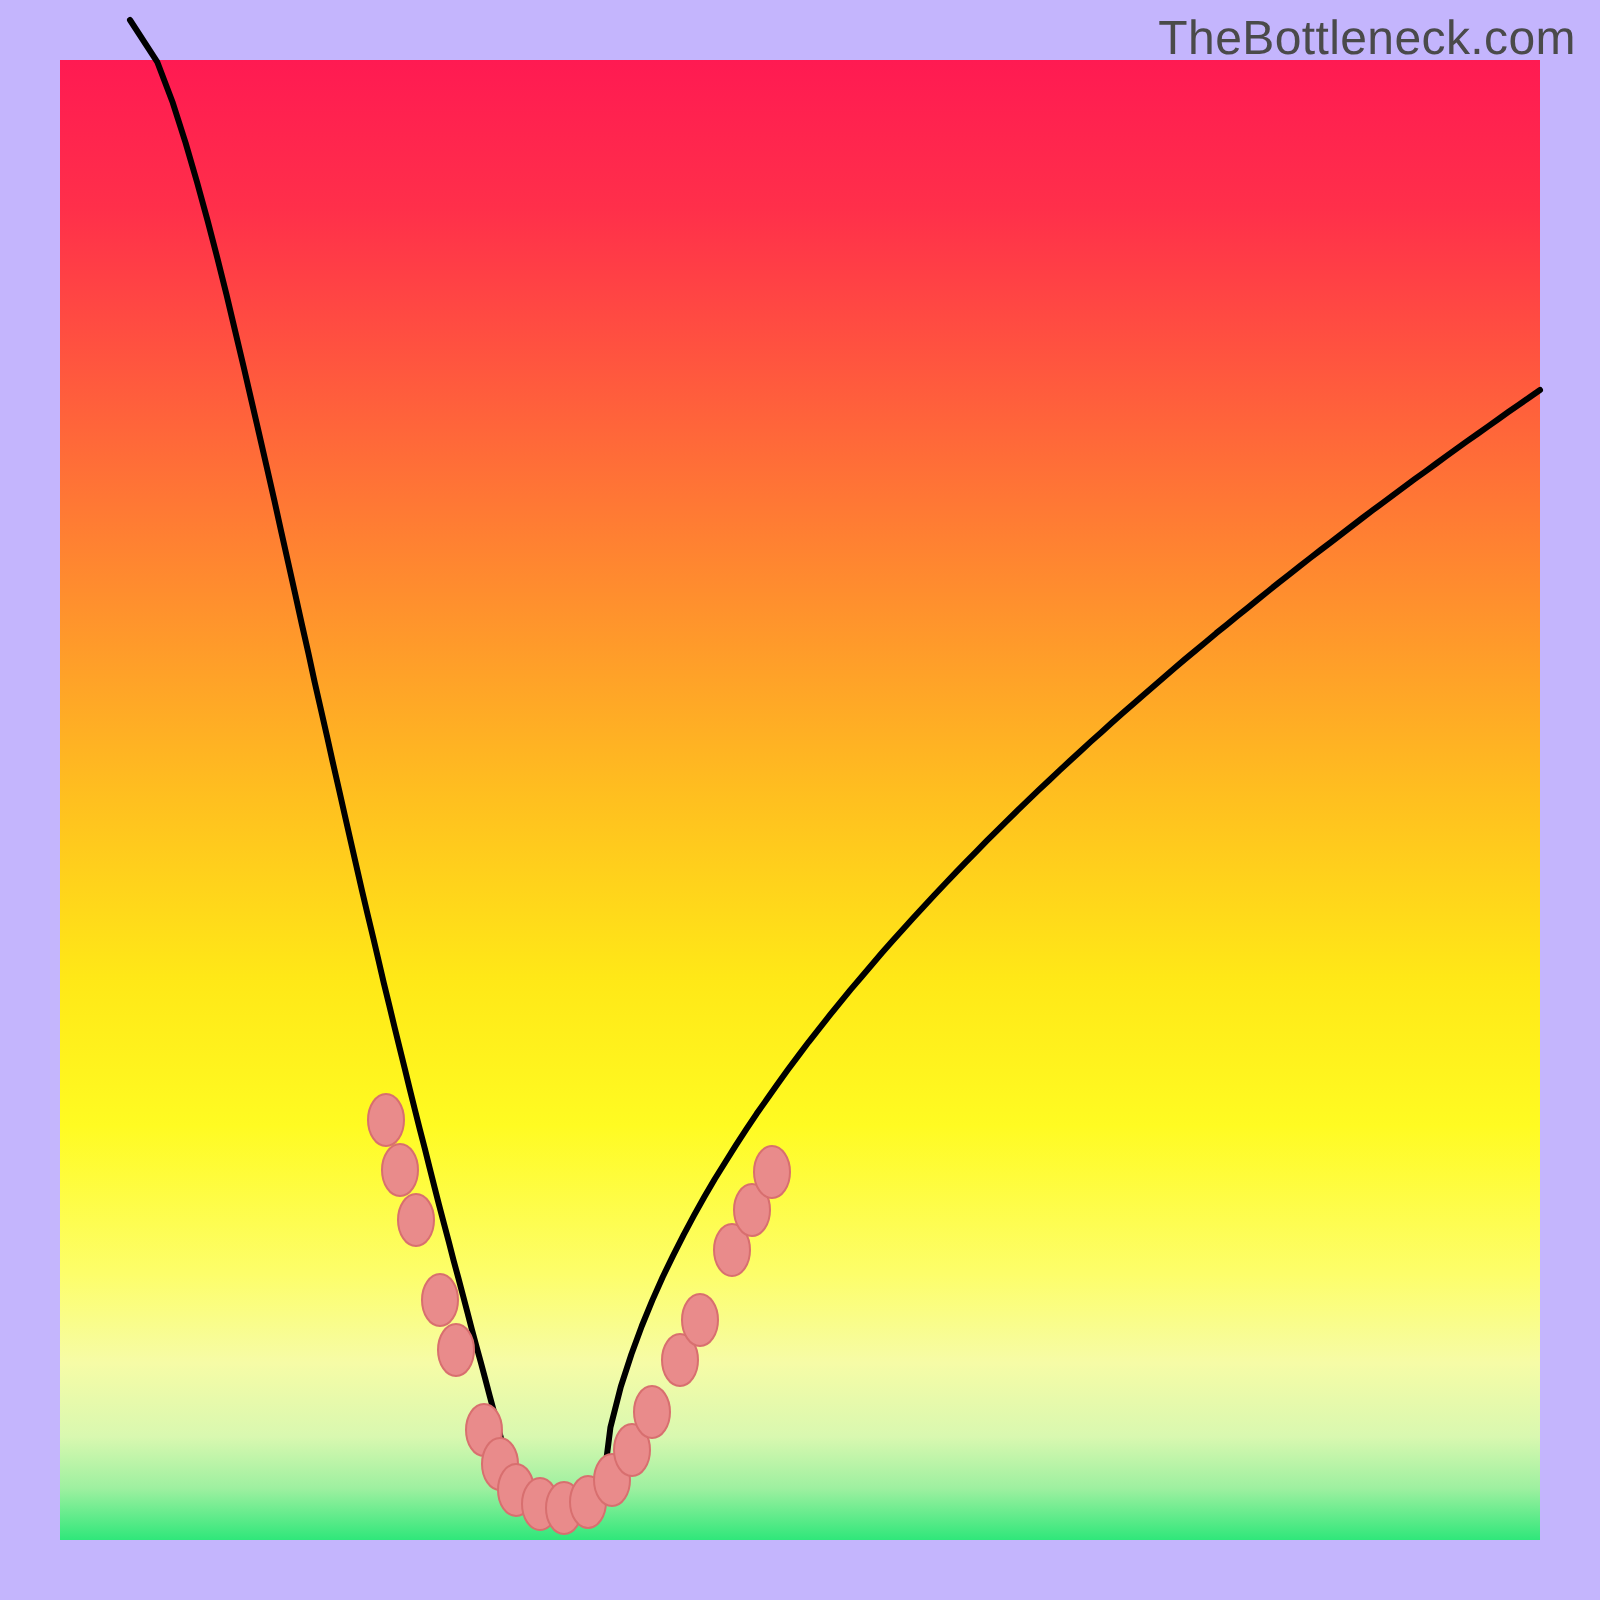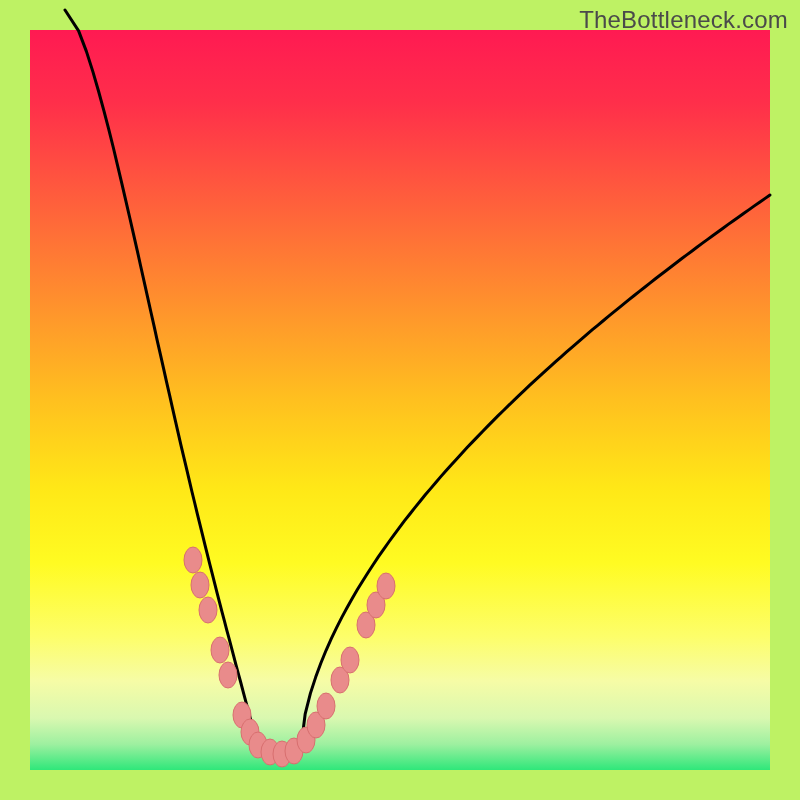--- a/index.html
+++ b/index.html
@@ -8,21 +8,21 @@
     width: 800px;
     height: 800px;
     overflow: hidden;
     background: #000;
     font-family: Arial, Helvetica, sans-serif;
   }
   .stage {
     position: relative;
     width: 800px;
     height: 800px;
-    background: #bef264;
+    background: #c4b5fd;
   }
   .plot-frame {
     position: absolute;
     left: 30px;
     top: 30px;
     width: 740px;
     height: 740px;
     box-sizing: border-box;
   }
   .plot-bg {

